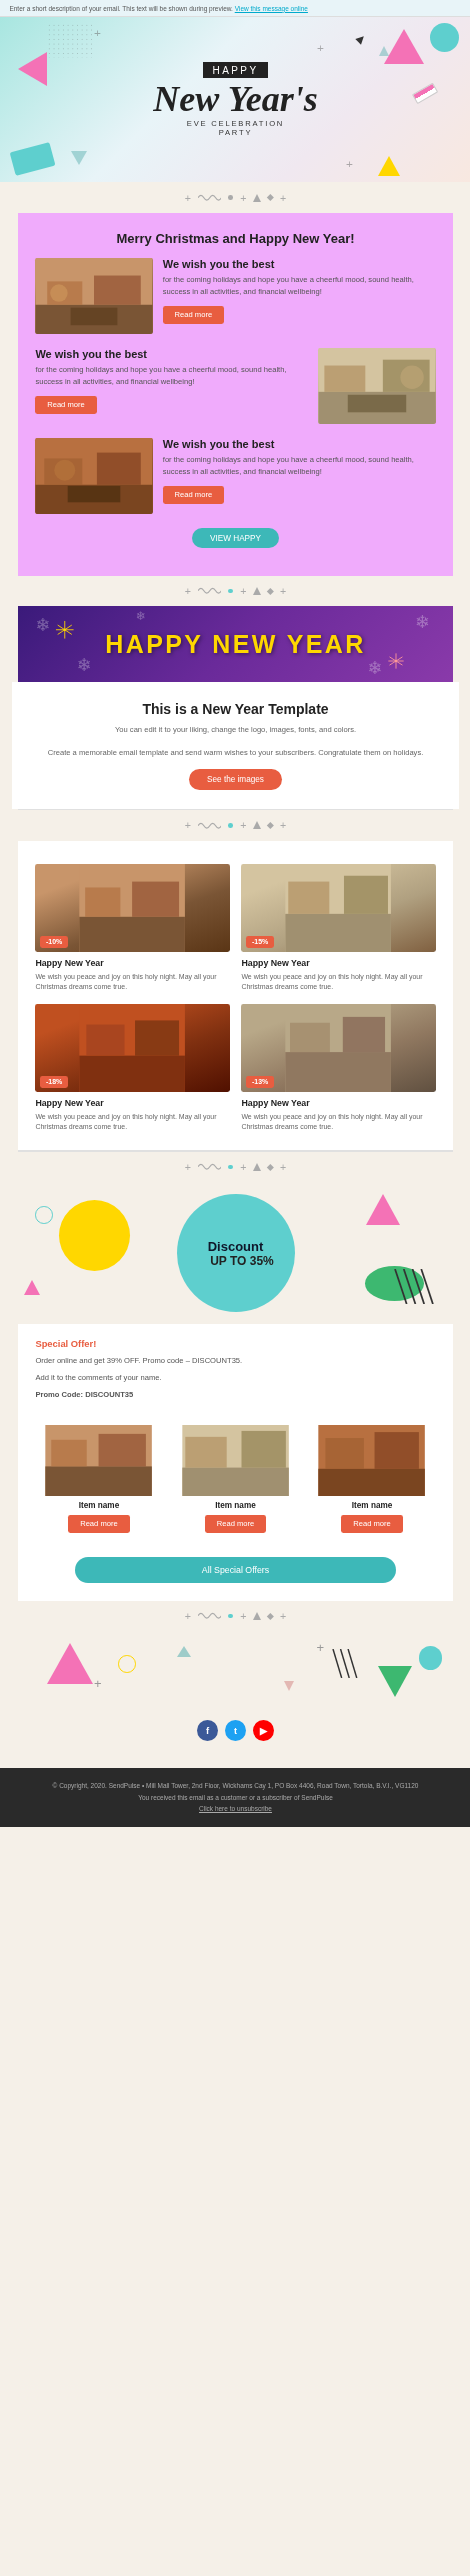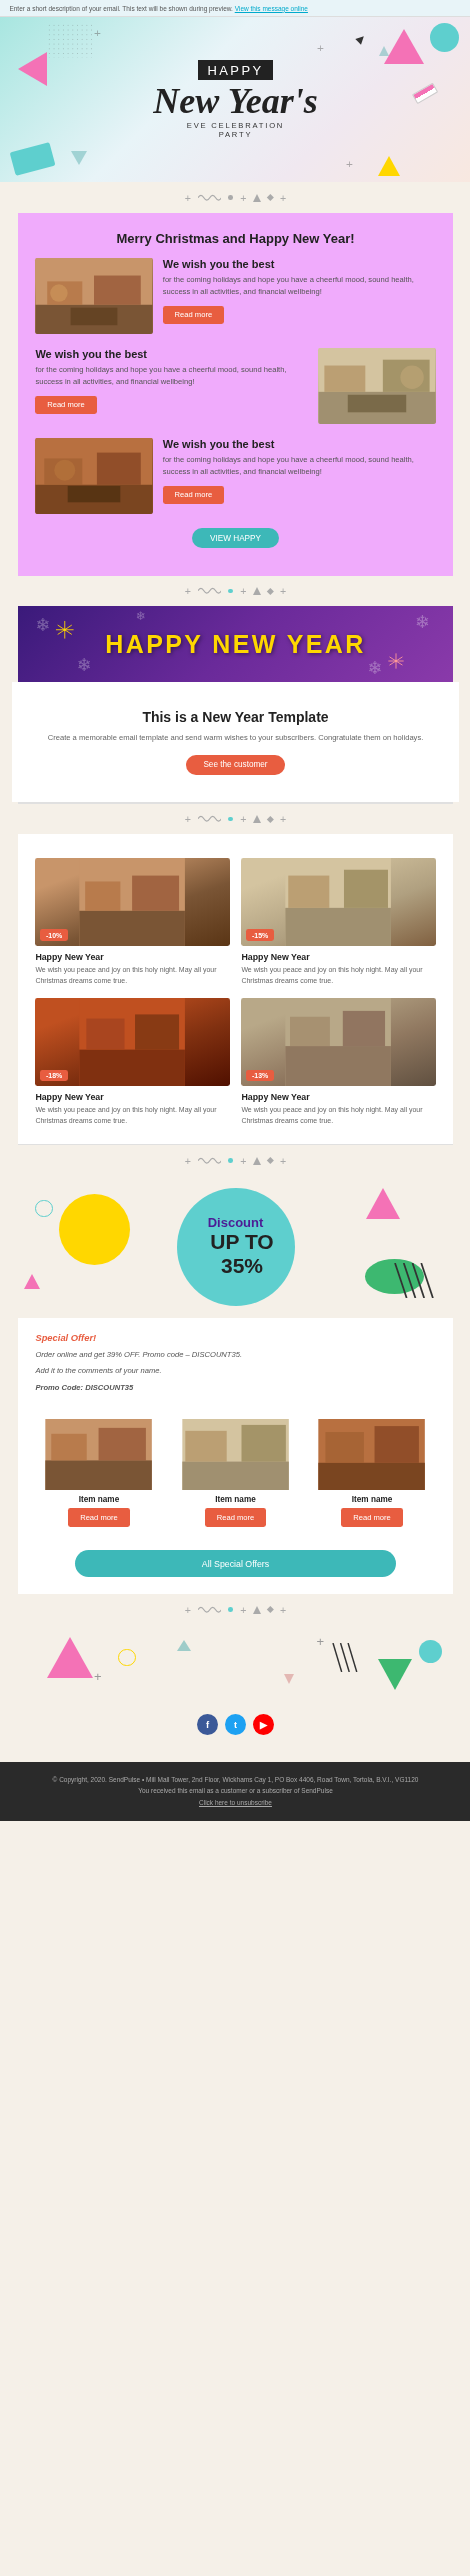--- a/index.html
+++ b/index.html
@@ -34,21 +34,21 @@
       padding: 17.7px 11.8px;
     }
     .hero-content {
       text-align: center;
       position: relative;
       z-index: 2;
     }
     .hero-happy {
       background: #222;
       color: #fff;
-      font-size: 13px;
+      font-size: 10px;
       letter-spacing: 2.4px;
       padding: 2.4px 9.4px;
       display: inline-block;
       margin-bottom: 2.9px;
       text-transform: uppercase;
     }
     .hero-newyears {
       font-size: 36px;
       font-weight: 900;
       font-style: italic;
@@ -252,21 +252,21 @@
       letter-spacing: 2.4px;
       position: relative;
       z-index: 2;
       text-shadow: 1.2px 1.2px 4.7px rgba(0,0,0,0.5);
     }
 
     
     .template-info {
       background: #fff;
       margin: 0 12px;
-      padding: 27px;
+      padding: 19px;
       text-align: center;
     }
     .template-info h2 {
       font-size: 14px;
       font-weight: bold;
       color: #222;
       margin-bottom: 7px;
     }
     .template-info p {
       font-size: 7.6px;
@@ -360,24 +360,24 @@
       flex-direction: column;
       align-items: center;
       justify-content: center;
       text-align: center;
       position: relative;
       z-index: 2;
     }
     .discount-circle .disc-text1 {
       font-size: 13px;
       font-weight: bold;
-      color: #4c1d95;
+      color: #0f172a;
     }
     .discount-circle .disc-text2 {
-      font-size: 21px;
+      font-size: 12px;
       font-weight: 900;
       color: #222;
       padding-left: 13px;
     }
     
     .yellow-shape {
       position: absolute;
       width: 71px;
       height: 71px;
       background: #ffd700;
@@ -414,21 +414,20 @@
       right: 35px;
       bottom: 17.7px;
       z-index: 1;
     }
 
     
     .special-offer-text {
       background: #fff;
       margin: 0 17.7px;
       padding: 14px 17.7px;
-      font-style: italic;
     }
     .special-offer-text h3 {
       color: #e85d40;
       font-size: 9.4px;
       font-weight: bold;
       margin-bottom: 5.9px;
     }
     .special-offer-text p {
       font-size: 7.6px;
       color: #555;
@@ -744,22 +743,23 @@
         <line x1="17" y1="17" x2="6" y2="24" stroke="#ff9999" stroke-width="1.5"></line>
         <line x1="17" y1="17" x2="4" y2="17" stroke="#ff9999" stroke-width="1.5"></line>
         <line x1="17" y1="17" x2="6" y2="10" stroke="#ff9999" stroke-width="1.5"></line>
       </svg>
     </div>
     <div class="ny-banner-text">HAPPY NEW YEAR</div>
   </div>
 
   <div class="template-info">
     <h2>This is a New Year Template</h2>
+    <p>You can edit it to your liking, change the logo, images, fonts, and colors.</p>
     <p>Create a memorable email template and send warm wishes to your subscribers. Congratulate them on holidays.</p>
-    <button class="btn-orange-outline">See the customer</button>
+    <button class="btn-orange-outline">See the images</button>
   </div>
 
   <div class="divider-line"></div>
 
   <div class="deco-row">
     <div class="deco-item">
         <span class="plus-deco">+</span>
       </div>
     <div class="deco-item">
         <svg width="23.5" height="9.4" viewBox="0 0 40 16">

